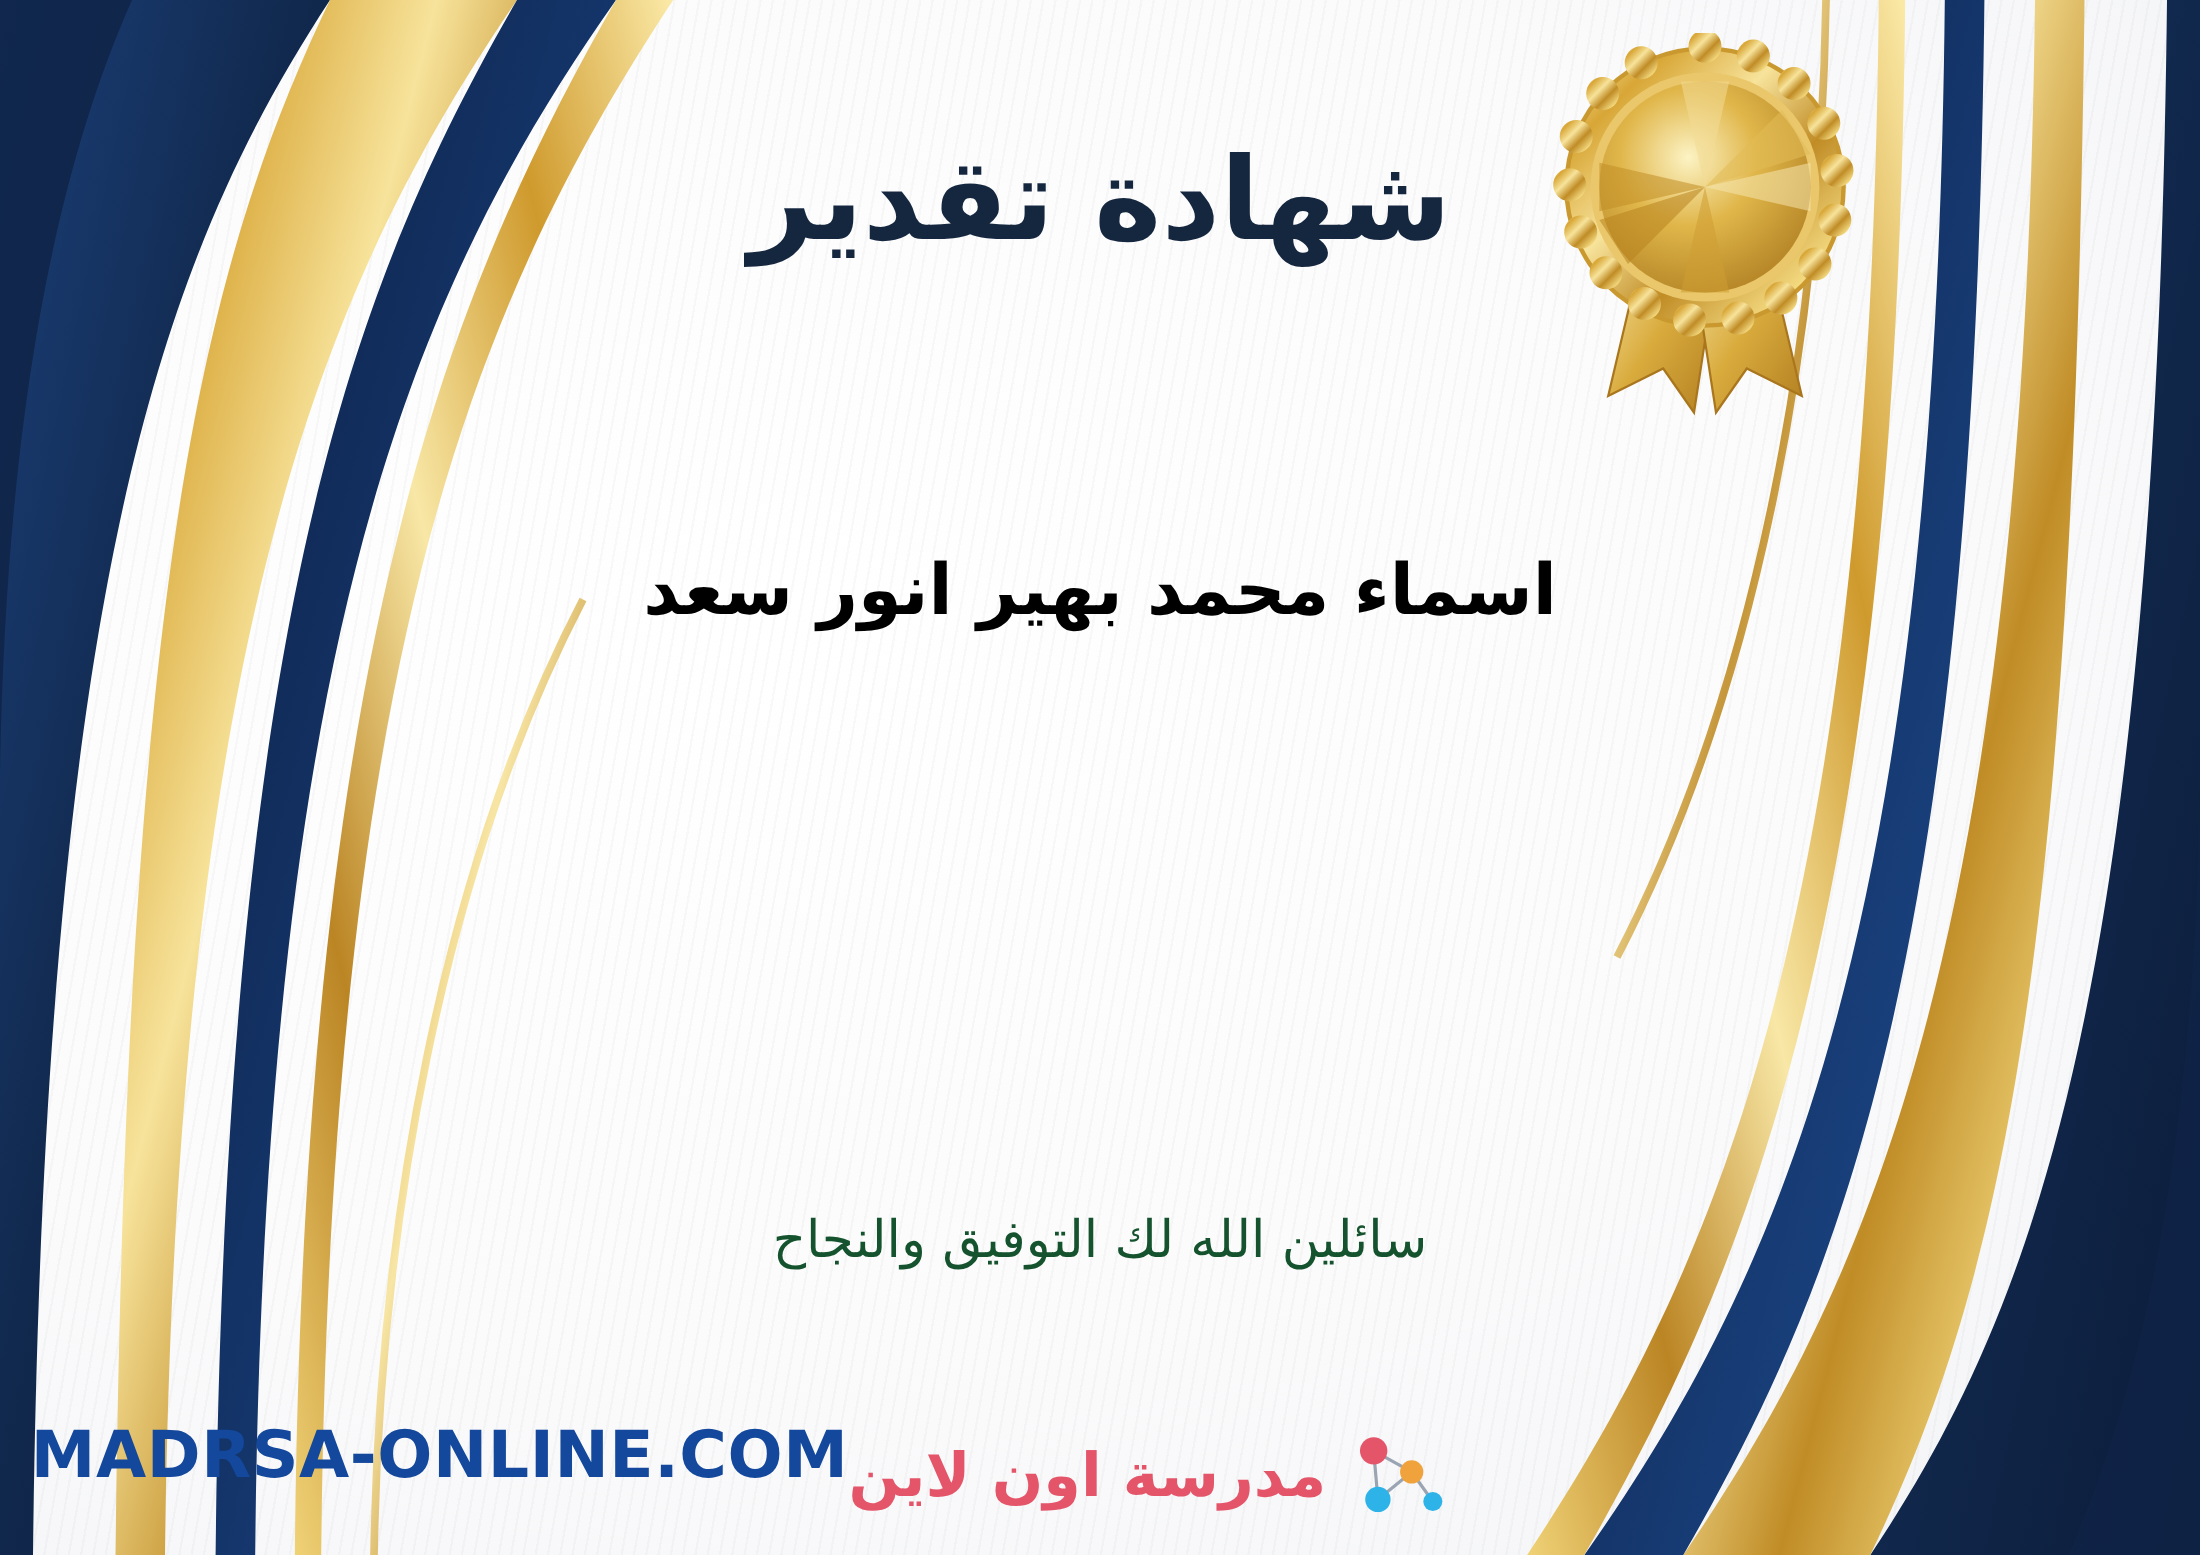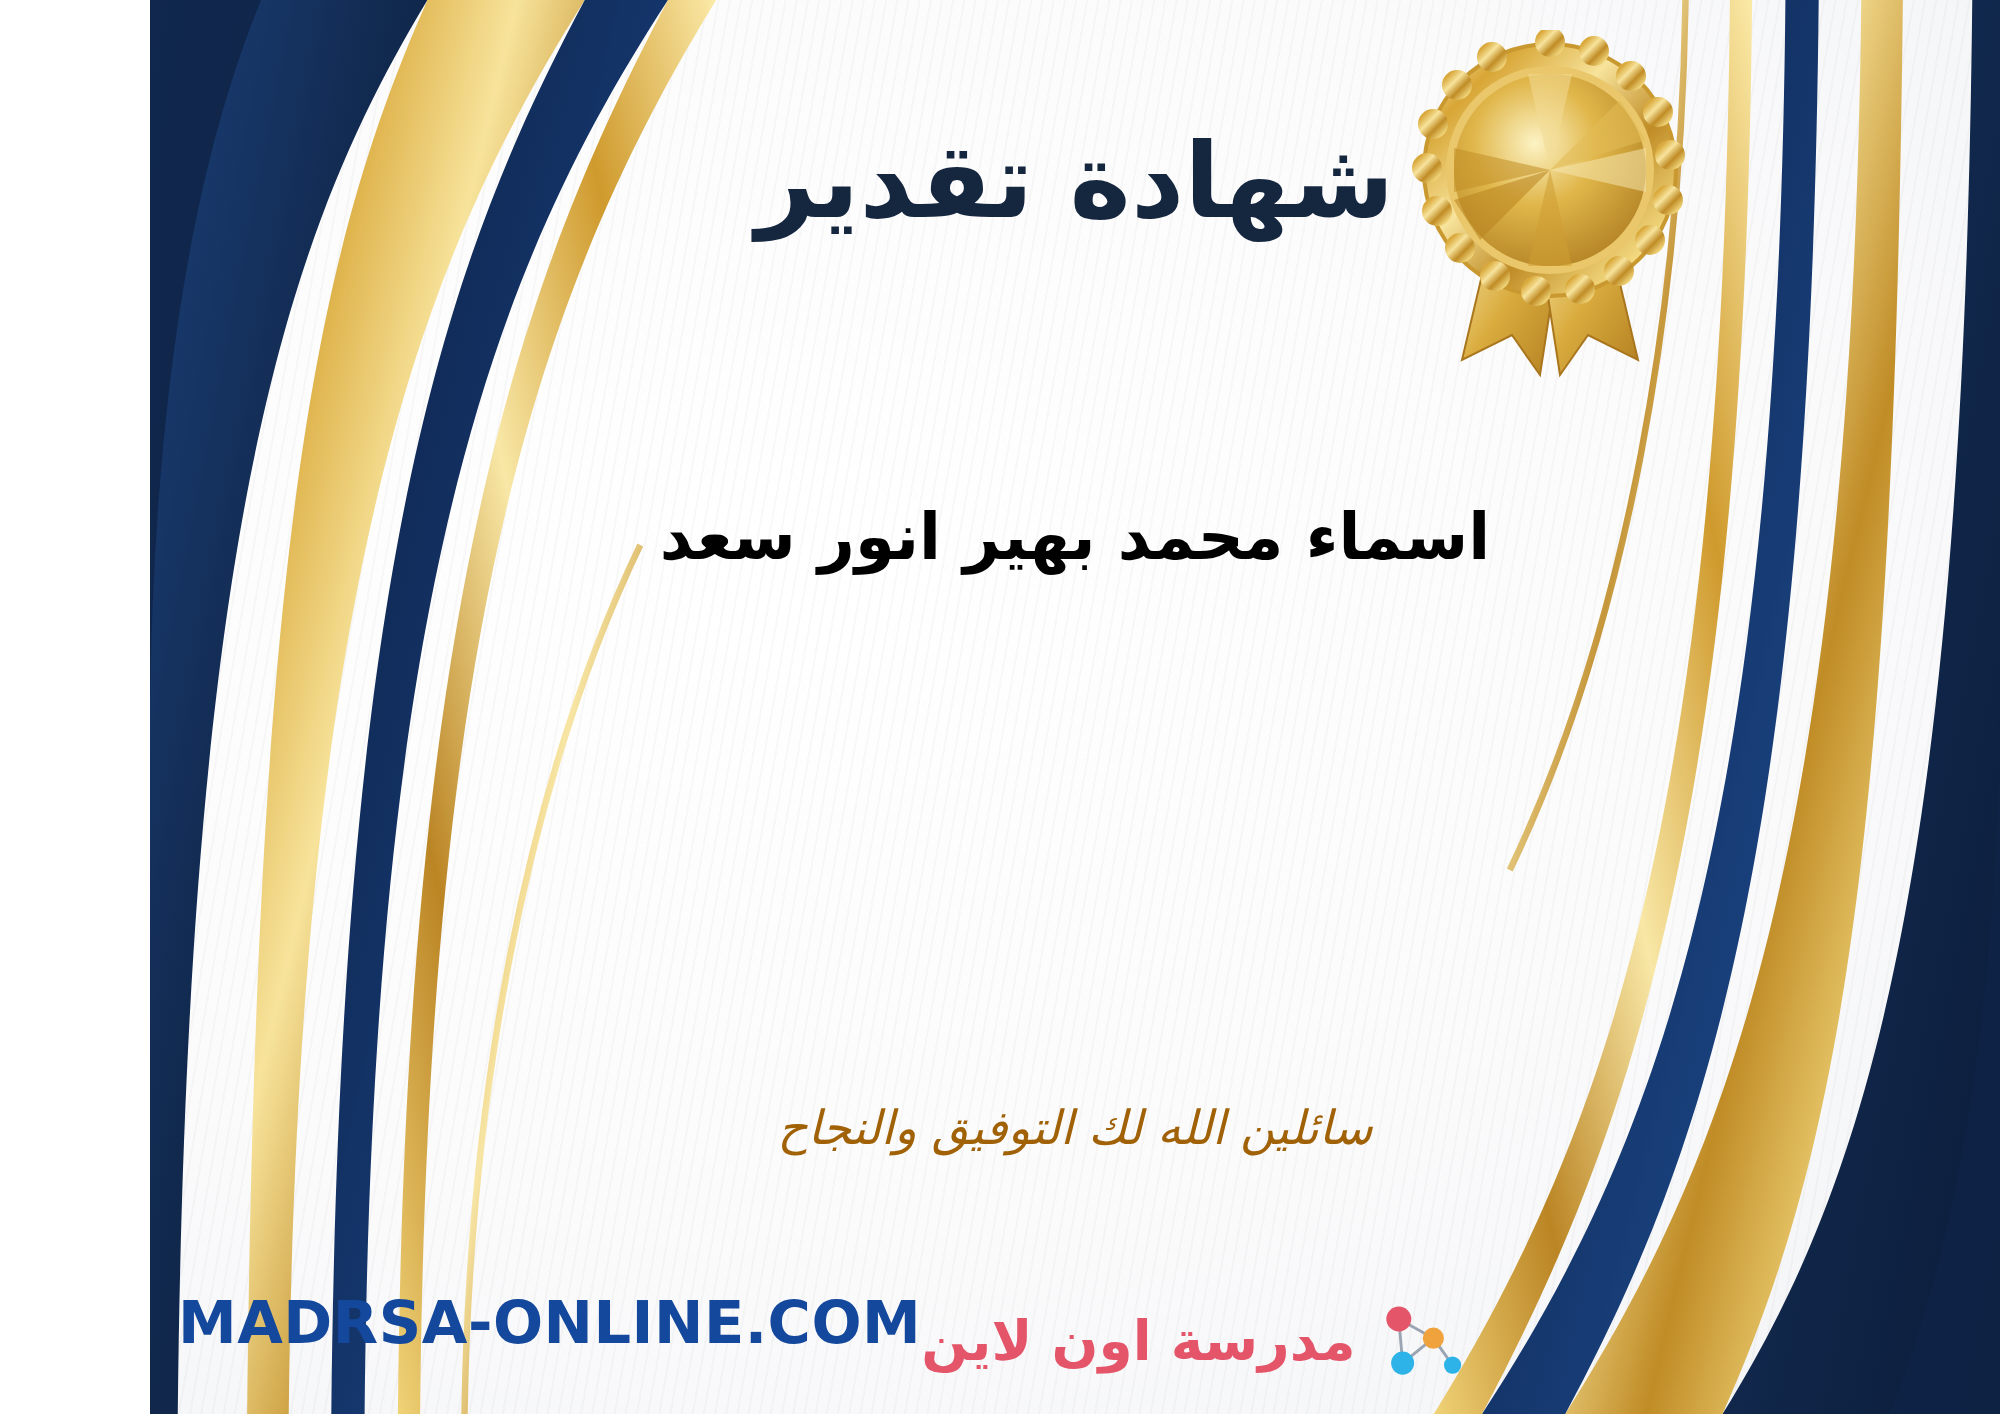--- a/index.html
+++ b/index.html
@@ -2,21 +2,21 @@
 <html lang="ar" dir="rtl"><head>
 <meta charset="utf-8">
 <style>
   html, body {
     margin: 0;
     padding: 0;
     background: #ffffff;
   }
   #certificate {
     position: relative;
-    width: 1850px;
+    width: 2000px;
     height: 1414px;
     overflow: hidden;
     background: #ffffff;
     font-family: "DejaVu Sans", sans-serif;
   }
 
   
   .paper {
     position: absolute;
     inset: 0;
@@ -96,22 +96,21 @@
   }
 
   .closing {
     position: absolute;
     top: 1100px;
     left: 0;
     right: 0;
     text-align: center;
     direction: rtl;
     font-size: 47px;
-    color: #a16207;
-    font-style: italic;
+    color: #14532d;
   }
 
   
   .brand {
     position: absolute;
     left: 28px;
     bottom: 24px;
     display: flex;
     flex-direction: row;
     align-items: flex-start;

